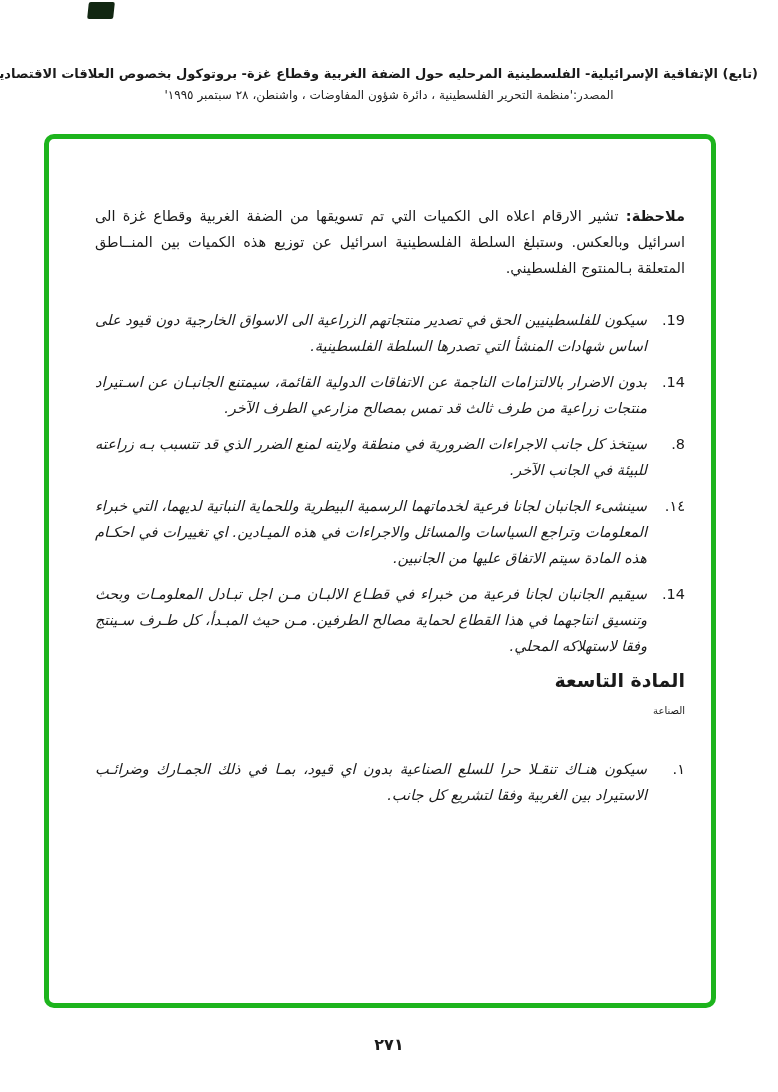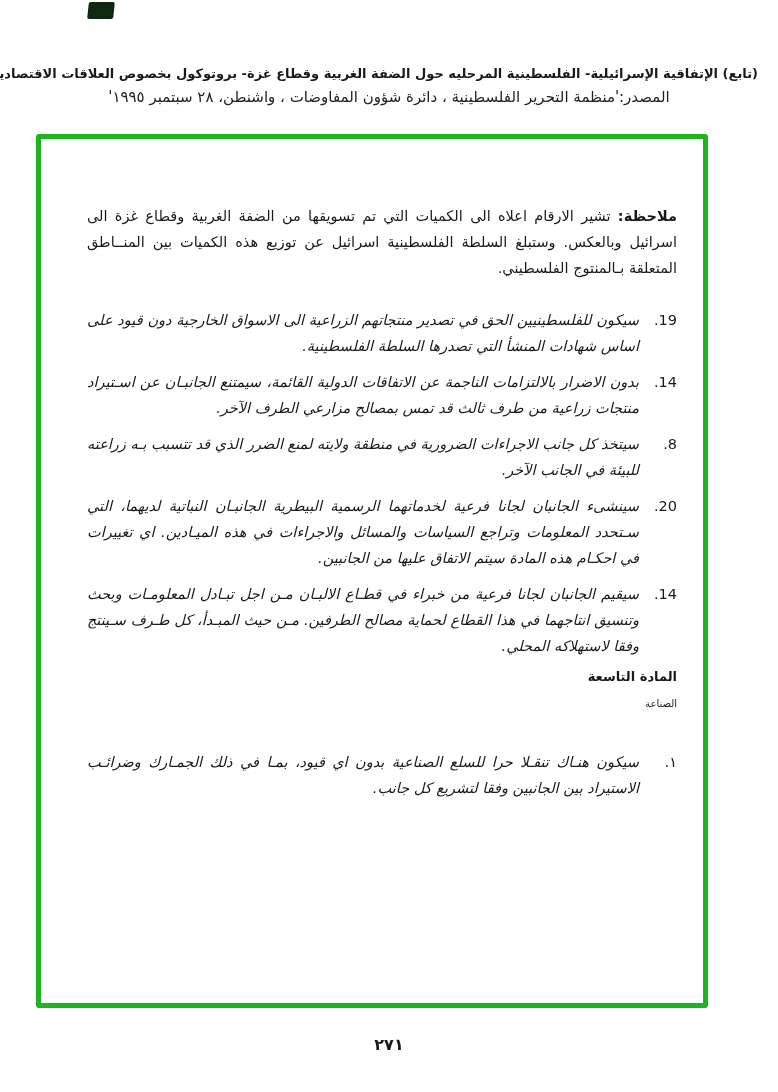--- a/index.html
+++ b/index.html
@@ -27,32 +27,32 @@
     position: absolute; top: 66px; left: 20px; right: 20px;
     text-align: center; direction: rtl;
   }
   .doc-title {
     font-weight: bold;
     font-size: 13px;
     white-space: nowrap;
     letter-spacing: 0;
   }
   .doc-source {
-    font-size: 15px;
+    font-size: 12px;
     margin-top: 7px;
     color: #222;
   }
 
   
   .green-box {
     position: absolute;
-    left: 36px; top: 134px;
+    left: 44px; top: 134px;
     width: 672px; height: 874px;
     border: 5px solid #1db41d;
-    border-radius: 3px;
+    border-radius: 10px;
     direction: rtl;
     padding: 64px 26px 0 46px;
   }
 
   .body-text {
     font-size: 14.5px;
     line-height: 26px;
     text-align: justify;
     text-justify: inter-word;
   }
@@ -71,21 +71,21 @@
   }
   .list-item .txt {
     flex: 1;
     text-align: justify;
     text-justify: inter-word;
     font-style: italic;
   }
 
   .article-heading {
     font-weight: bold;
-    font-size: 13px;
+    font-size: 19px;
   }
   .article-sub {
     font-size: 10px;
     margin-top: 14px;
   }
   .article-list { margin-top: 40px; }
 
   .page-number {
     position: absolute;
     bottom: 38px; left: 0; right: 0;
@@ -118,36 +118,36 @@
       </div>
       <div class="body-text list-item">
         <span class="num">14.</span>
         <span class="txt">بدون الاضرار بالالتزامات الناجمة عن الاتفاقات الدولية القائمة، سيمتنع الجانبـان عن اسـتيراد منتجات زراعية من طرف ثالث قد تمس بمصالح مزارعي الطرف الآخر.</span>
       </div>
       <div class="body-text list-item">
         <span class="num">8.</span>
         <span class="txt">سيتخذ كل جانب الاجراءات الضرورية في منطقة ولايته لمنع الضرر الذي قد تتسبب بـه زراعته للبيئة في الجانب الآخر.</span>
       </div>
       <div class="body-text list-item">
-        <span class="num">20.</span>
-        <span class="txt">سينشىء الجانبان لجانا فرعية لخدماتهما الرسمية البيطرية الجانبـان النباتية لديهما، التي سـتحدد المعلومات وتراجع السياسات والمسائل والاجراءات في هذه الميـادين. اي تغييرات في احكـام هذه المادة سيتم الاتفاق عليها من الجانبين.</span>
+        <span class="num">١٤.</span>
+        <span class="txt">سينشىء الجانبان لجانا فرعية لخدماتهما الرسمية البيطرية وللحماية النباتية لديهما، التي خبراء المعلومات وتراجع السياسات والمسائل والاجراءات في هذه الميـادين. اي تغييرات في احكـام هذه المادة سيتم الاتفاق عليها من الجانبين.</span>
       </div>
       <div class="body-text list-item">
         <span class="num">14.</span>
         <span class="txt">سيقيم الجانبان لجانا فرعية من خبراء في قطـاع الالبـان مـن اجل تبـادل المعلومـات وبحث وتنسيق انتاجهما في هذا القطاع لحماية مصالح الطرفين. مـن حيث المبـدأ، كل طـرف سـينتج وفقا لاستهلاكه المحلي.</span>
       </div>
     </div>
 
     <div class="article-heading">المادة التاسعة</div>
     <div class="article-sub">الصناعة</div>
 
     <div class="article-list">
       <div class="body-text list-item">
         <span class="num">١.</span>
-        <span class="txt">سيكون هنـاك تنقـلا حرا للسلع الصناعية بدون اي قيود، بمـا في ذلك الجمـارك وضرائـب الاستيراد بين الجانبين وفقا لتشريع كل جانب.</span>
+        <span class="txt">سيكون هنـاك تنقـلا حرا للسلع الصناعية بدون اي قيود، بمـا في ذلك الجمـارك وضرائـب الاستيراد بين الغربية وفقا لتشريع كل جانب.</span>
       </div>
     </div>
 
   </div>
 
   <div class="page-number">٢٧١</div>
 
 </div>
 
 </body></html>

